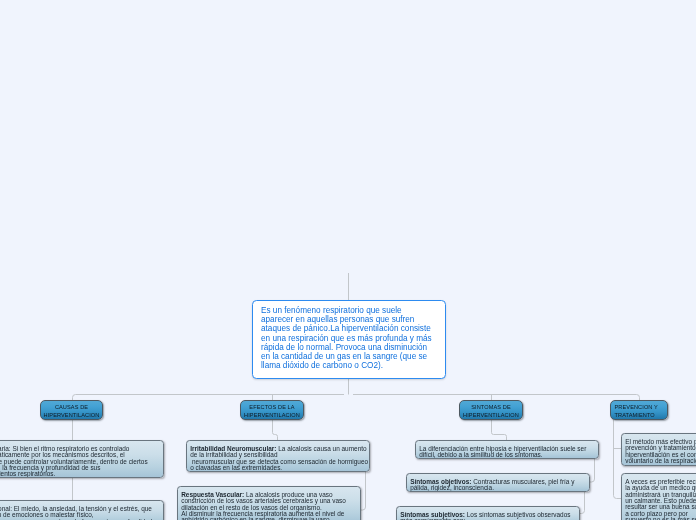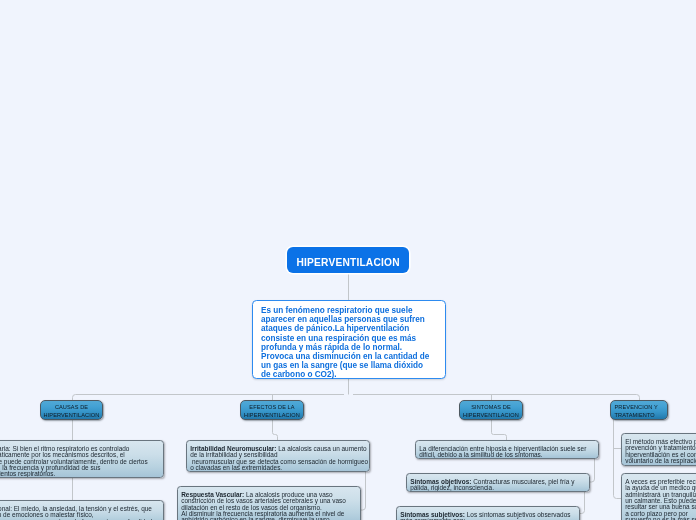--- a/index.html
+++ b/index.html
@@ -18,21 +18,21 @@
   box-shadow:0 0 0 1.6px #ffffff;
   display:flex;align-items:center;justify-content:center;}
 #root-node .lbl{color:#fff;font-weight:bold;font-size:10.2px;letter-spacing:.2px;
   padding-left:.2px;position:relative;top:2.2px;}
 
 
 #desc-node{position:absolute;left:252px;top:300px;width:191.5px;height:77px;
   background:#fff;border:1.3px solid #2d8bf0;border-radius:4.5px;
   box-shadow:0 1px 2px rgba(0,0,0,.15);}
 #desc-node .txt{display:block;width:171px;padding:5px 0 0 8px;color:#0e6fdd;
-  font-weight:bold;font-size:8.2px;line-height:9.2px;}
+  font-weight:normal;font-size:8.2px;line-height:9.2px;}
 
 
 .topic{position:absolute;box-sizing:border-box;
   background:linear-gradient(to bottom,#51a8d5 0%,#44a2d4 30%,#3594c8 62%,#2178ab 100%);
   border:1px solid #4d5860;border-radius:5px;
   box-shadow:1px 1px 1.6px rgba(40,50,60,.45);
   display:flex;align-items:center;}
 .topic .lbl{display:block;width:100%;color:#0d1a24;font-size:5.6px;line-height:8.05px;
   letter-spacing:.1px;text-align:center;position:relative;top:0.7px;}
 .topic.lft .lbl{text-align:left;padding-left:3.5px;}
@@ -74,23 +74,20 @@
     <path d="M491.5 419 V432.5 Q491.5 434.5 493.5 434.5 H504.5 Q506.5 434.5 506.5 436.5 V441"></path>
 
     <path d="M594.5 458 V479 Q594.5 482 591.5 482 H586"></path>
 
     <path d="M584.5 491 V510.5 Q584.5 513.5 581.5 513.5 H576"></path>
 
     <path d="M613.5 419 V495.5 Q613.5 498.5 616.5 498.5 H622"></path>
     <path d="M613.5 448.5 H622"></path>
   </svg>
 
-  <div id="root-node">
-    <span class="lbl">HIPERVENTILACION</span>
-  </div>
 
   <div id="desc-node">
     <span class="txt">Es un fenómeno respiratorio que suele aparecer en aquellas personas que sufren ataques de pánico.La hiperventilación consiste en una respiración que es más profunda y más rápida de lo normal. Provoca una disminución en la cantidad de un gas en la sangre (que se llama dióxido de carbono o CO2).</span>
   </div>
 
   <div class="topic" style="left:40px;top:400px;width:63px;height:20px;">
     <span class="lbl">CAUSAS DE HIPERVENTILACION</span>
   </div>
   <div class="leaf" style="left:-24px;top:440px;width:188px;height:38px;">
     <span class="txt" style="width:174px;"><b></b><span>Voluntaria: Si bien el ritmo respiratorio es controlado

